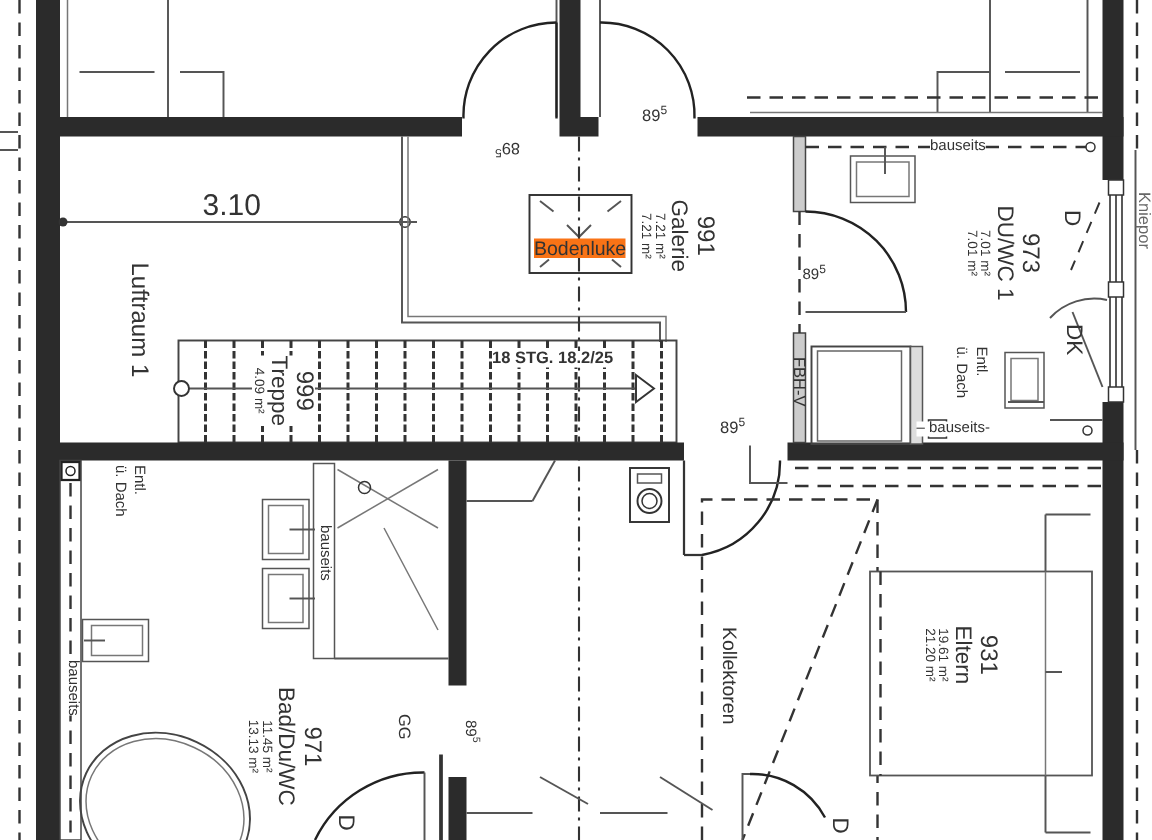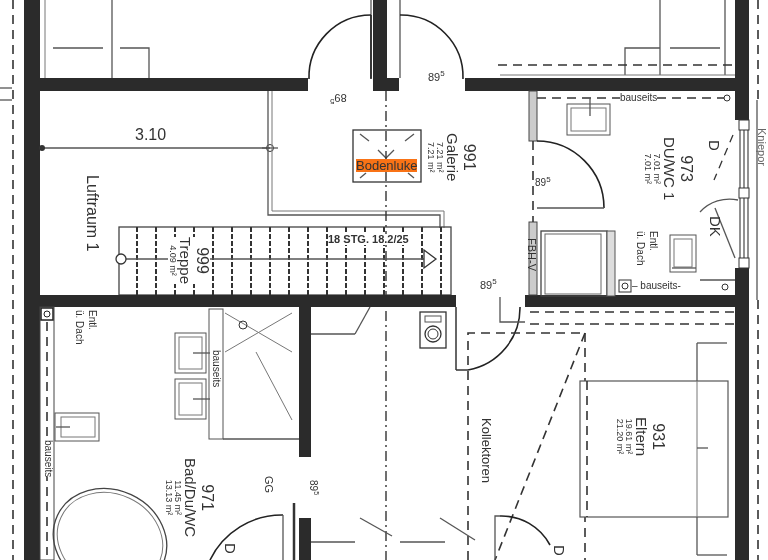--- a/index.html
+++ b/index.html
@@ -203,21 +203,21 @@
   <rect x="61" y="417" width="34" height="20" fill="none" stroke="#777"></rect>
   <line x1="56" y1="427" x2="70" y2="427" class="thin"></line>
 
   <ellipse cx="110" cy="540" rx="58" ry="50" fill="none" stroke="#444" stroke-width="1.3" transform="rotate(25 110 540)"></ellipse>
   <ellipse cx="110" cy="540" rx="54" ry="46" fill="none" stroke="#777" transform="rotate(25 110 540)"></ellipse>
 
   <path d="M 210 560 A 80 80 0 0 1 283 515" class="arc"></path>
   <line x1="283" y1="515" x2="283" y2="560" class="thin"></line>
 </svg>
 
-<div class="lbl" style="left:135px; top:127px; font-size:16px;">3.10</div>
+<div class="lbl" style="left:135px; top:127px; font-size:20px;">3.10</div>
 
 <div class="lbl rot90" style="left:100px; top:175px; font-size:16px;">Luftraum 1</div>
 
 <div class="lbl" style="left:356px; top:159px; font-size:13px; background:#f97316;">Bodenluke</div>
 
 <div class="room-block" style="left:477px; top:133px;">
   <span class="num">991</span>
   <span class="name">Galerie</span>
   <span class="area">7.21 m²</span>
   <span class="area">7.21 m²</span>
@@ -256,21 +256,21 @@
 
 <div class="lbl rot90" style="left:537px; top:238px; font-size:11px;">FBH-V</div>
 
 <div class="lbl rot90" style="left:658px; top:231px; font-size:10px;">Entl.</div>
 <div class="lbl rot90" style="left:645px; top:231px; font-size:10px;">ü. Dach</div>
 
 <div class="lbl rot90" style="left:97px; top:310px; font-size:10px;">Entl.</div>
 <div class="lbl rot90" style="left:84px; top:310px; font-size:10px;">ü. Dach</div>
 
 <div class="lbl" style="left:620px; top:93px; font-size:10px; background:#fff;">bauseits</div>
-<div class="lbl" style="left:632px; top:281px; font-size:10px; background:#fff;">– bauseits-</div>
+<div class="lbl" style="left:611px; top:281px; font-size:10px; background:#fff;">– bauseits-</div>
 <div class="lbl rot90" style="left:221px; top:350px; font-size:10px; background:#fff;">bauseits</div>
 <div class="lbl rot90" style="left:53px; top:440px; font-size:10px; background:#fff;">bauseits</div>
 
 <div class="lbl rot90" style="left:723px; top:216px; font-size:15px;">DK</div>
 <div class="lbl rot90" style="left:722px; top:140px; font-size:15px;">D</div>
 <div class="lbl rot90" style="left:567px; top:545px; font-size:15px;">D</div>
 <div class="lbl rot90" style="left:238px; top:543px; font-size:15px;">D</div>
 
 <div class="lbl rot90" style="left:274px; top:476px; font-size:11px;">GG</div>
 

